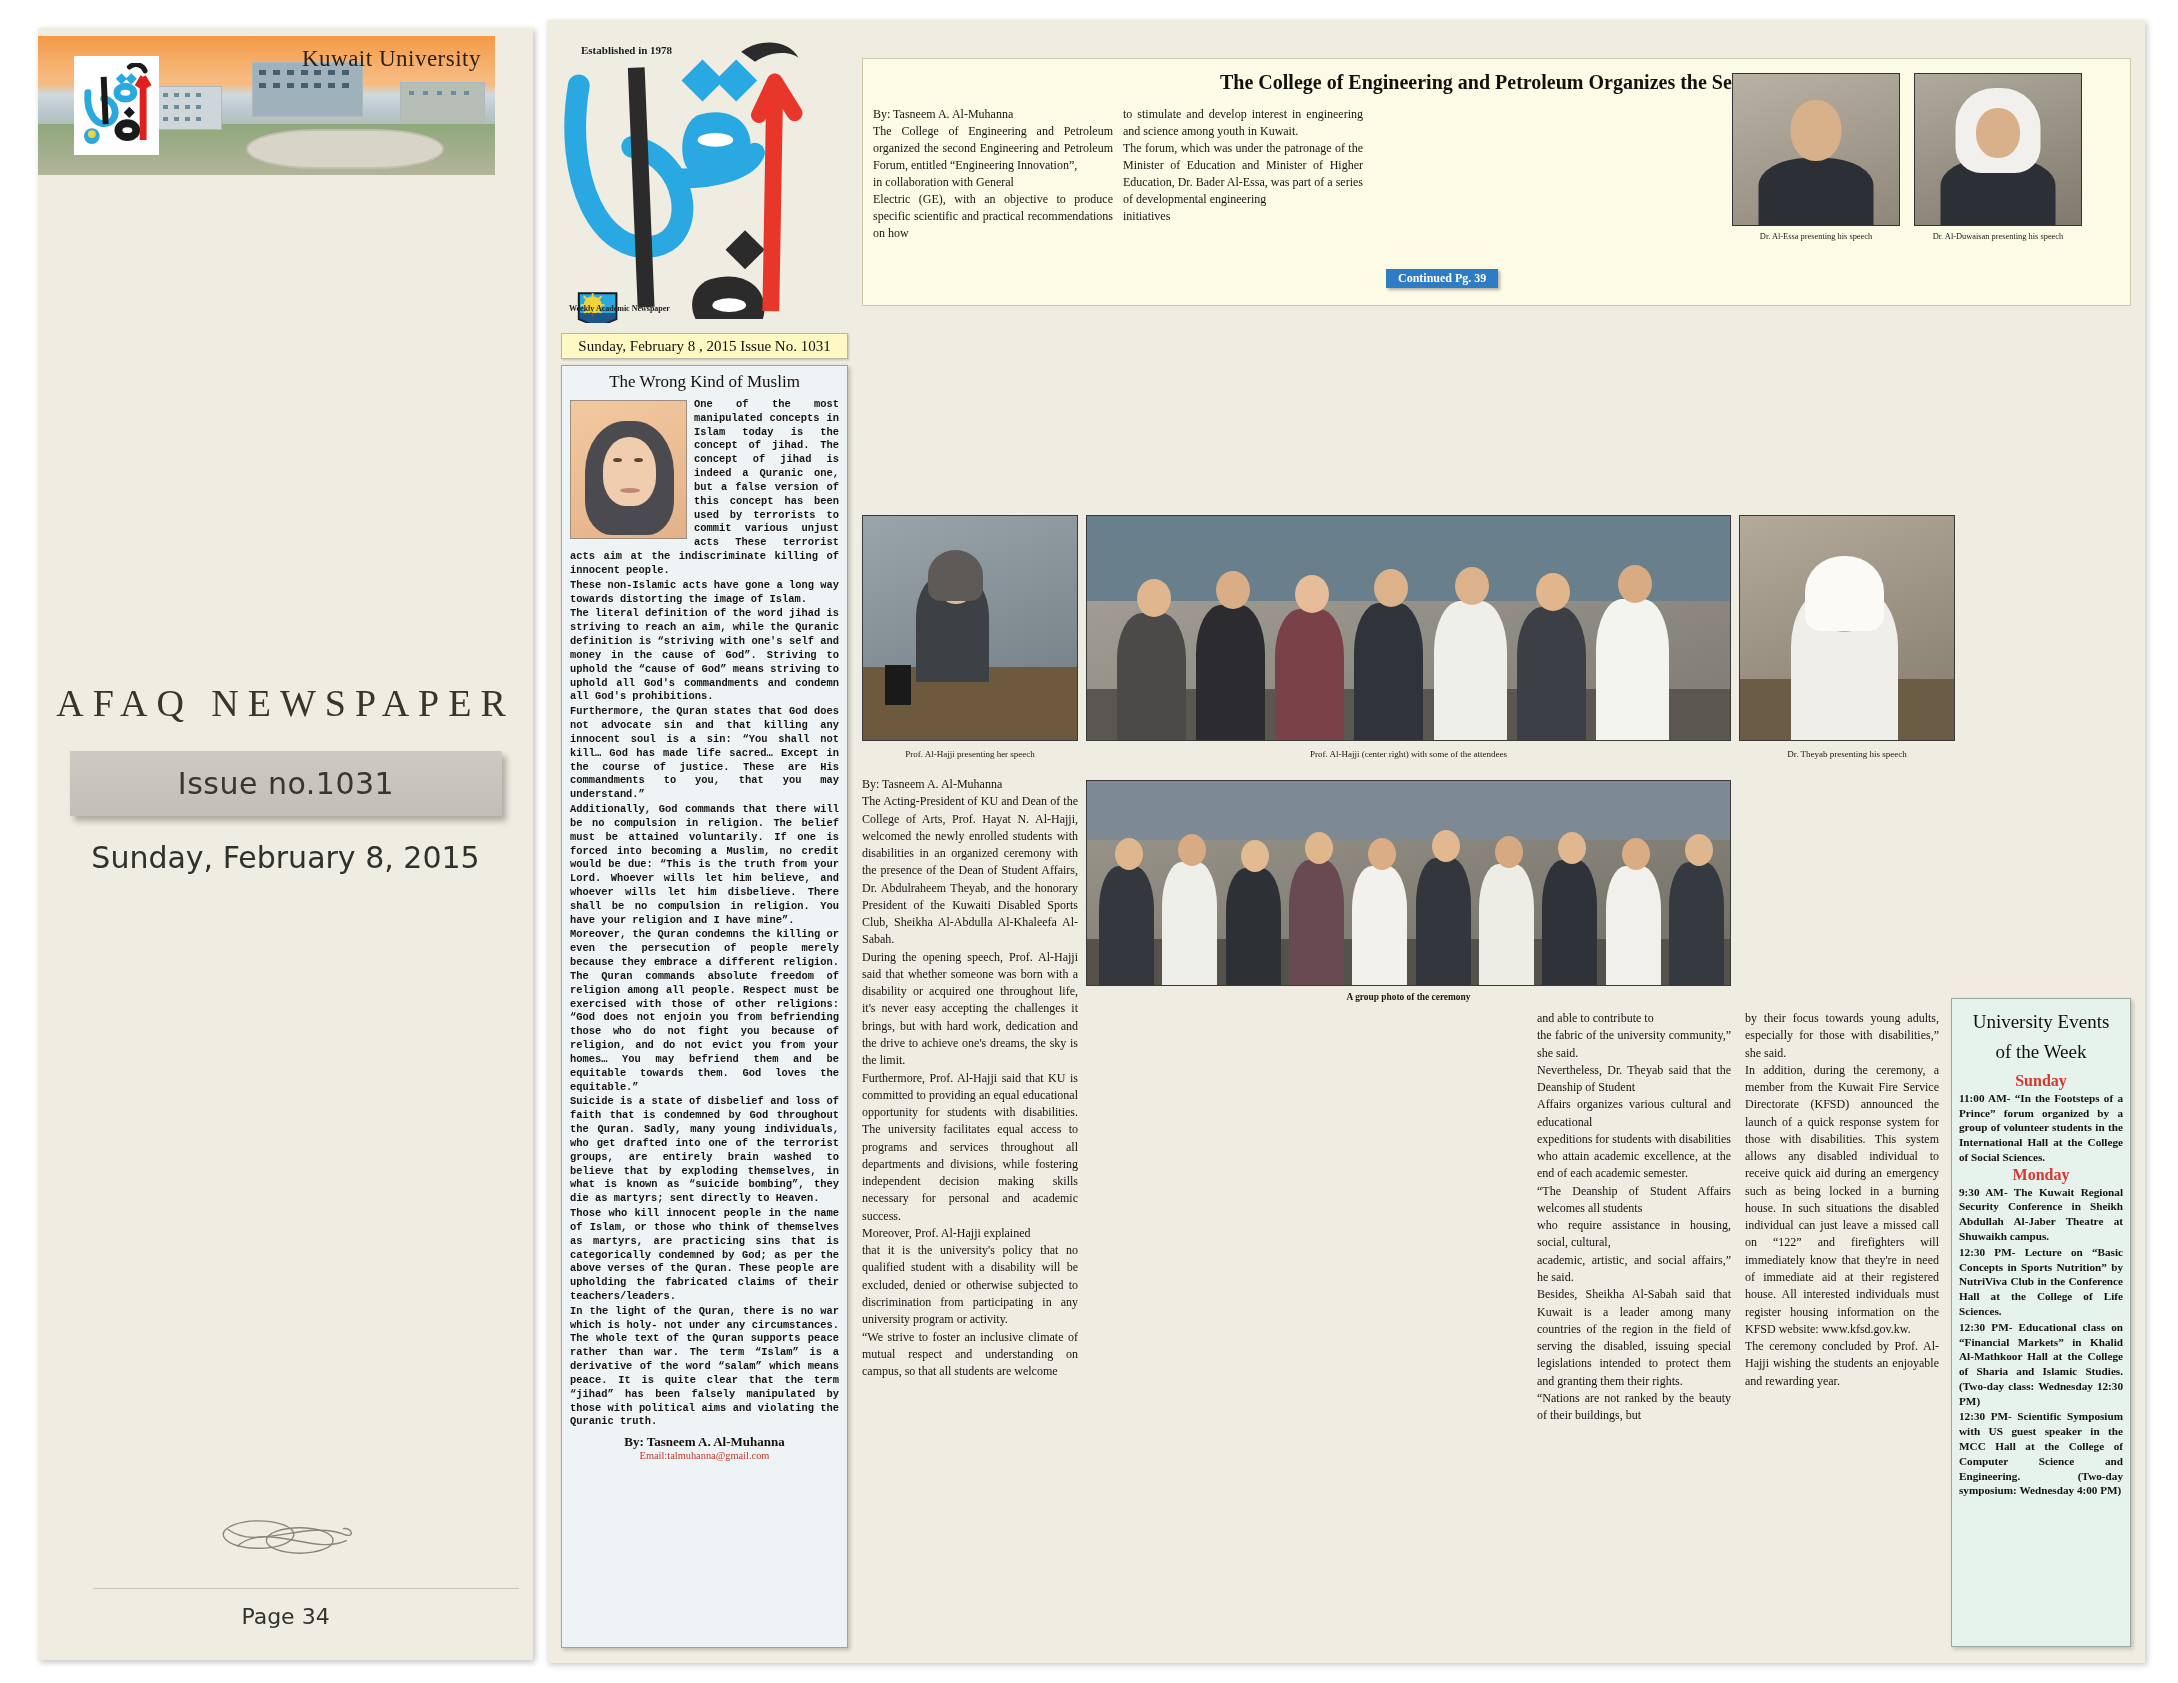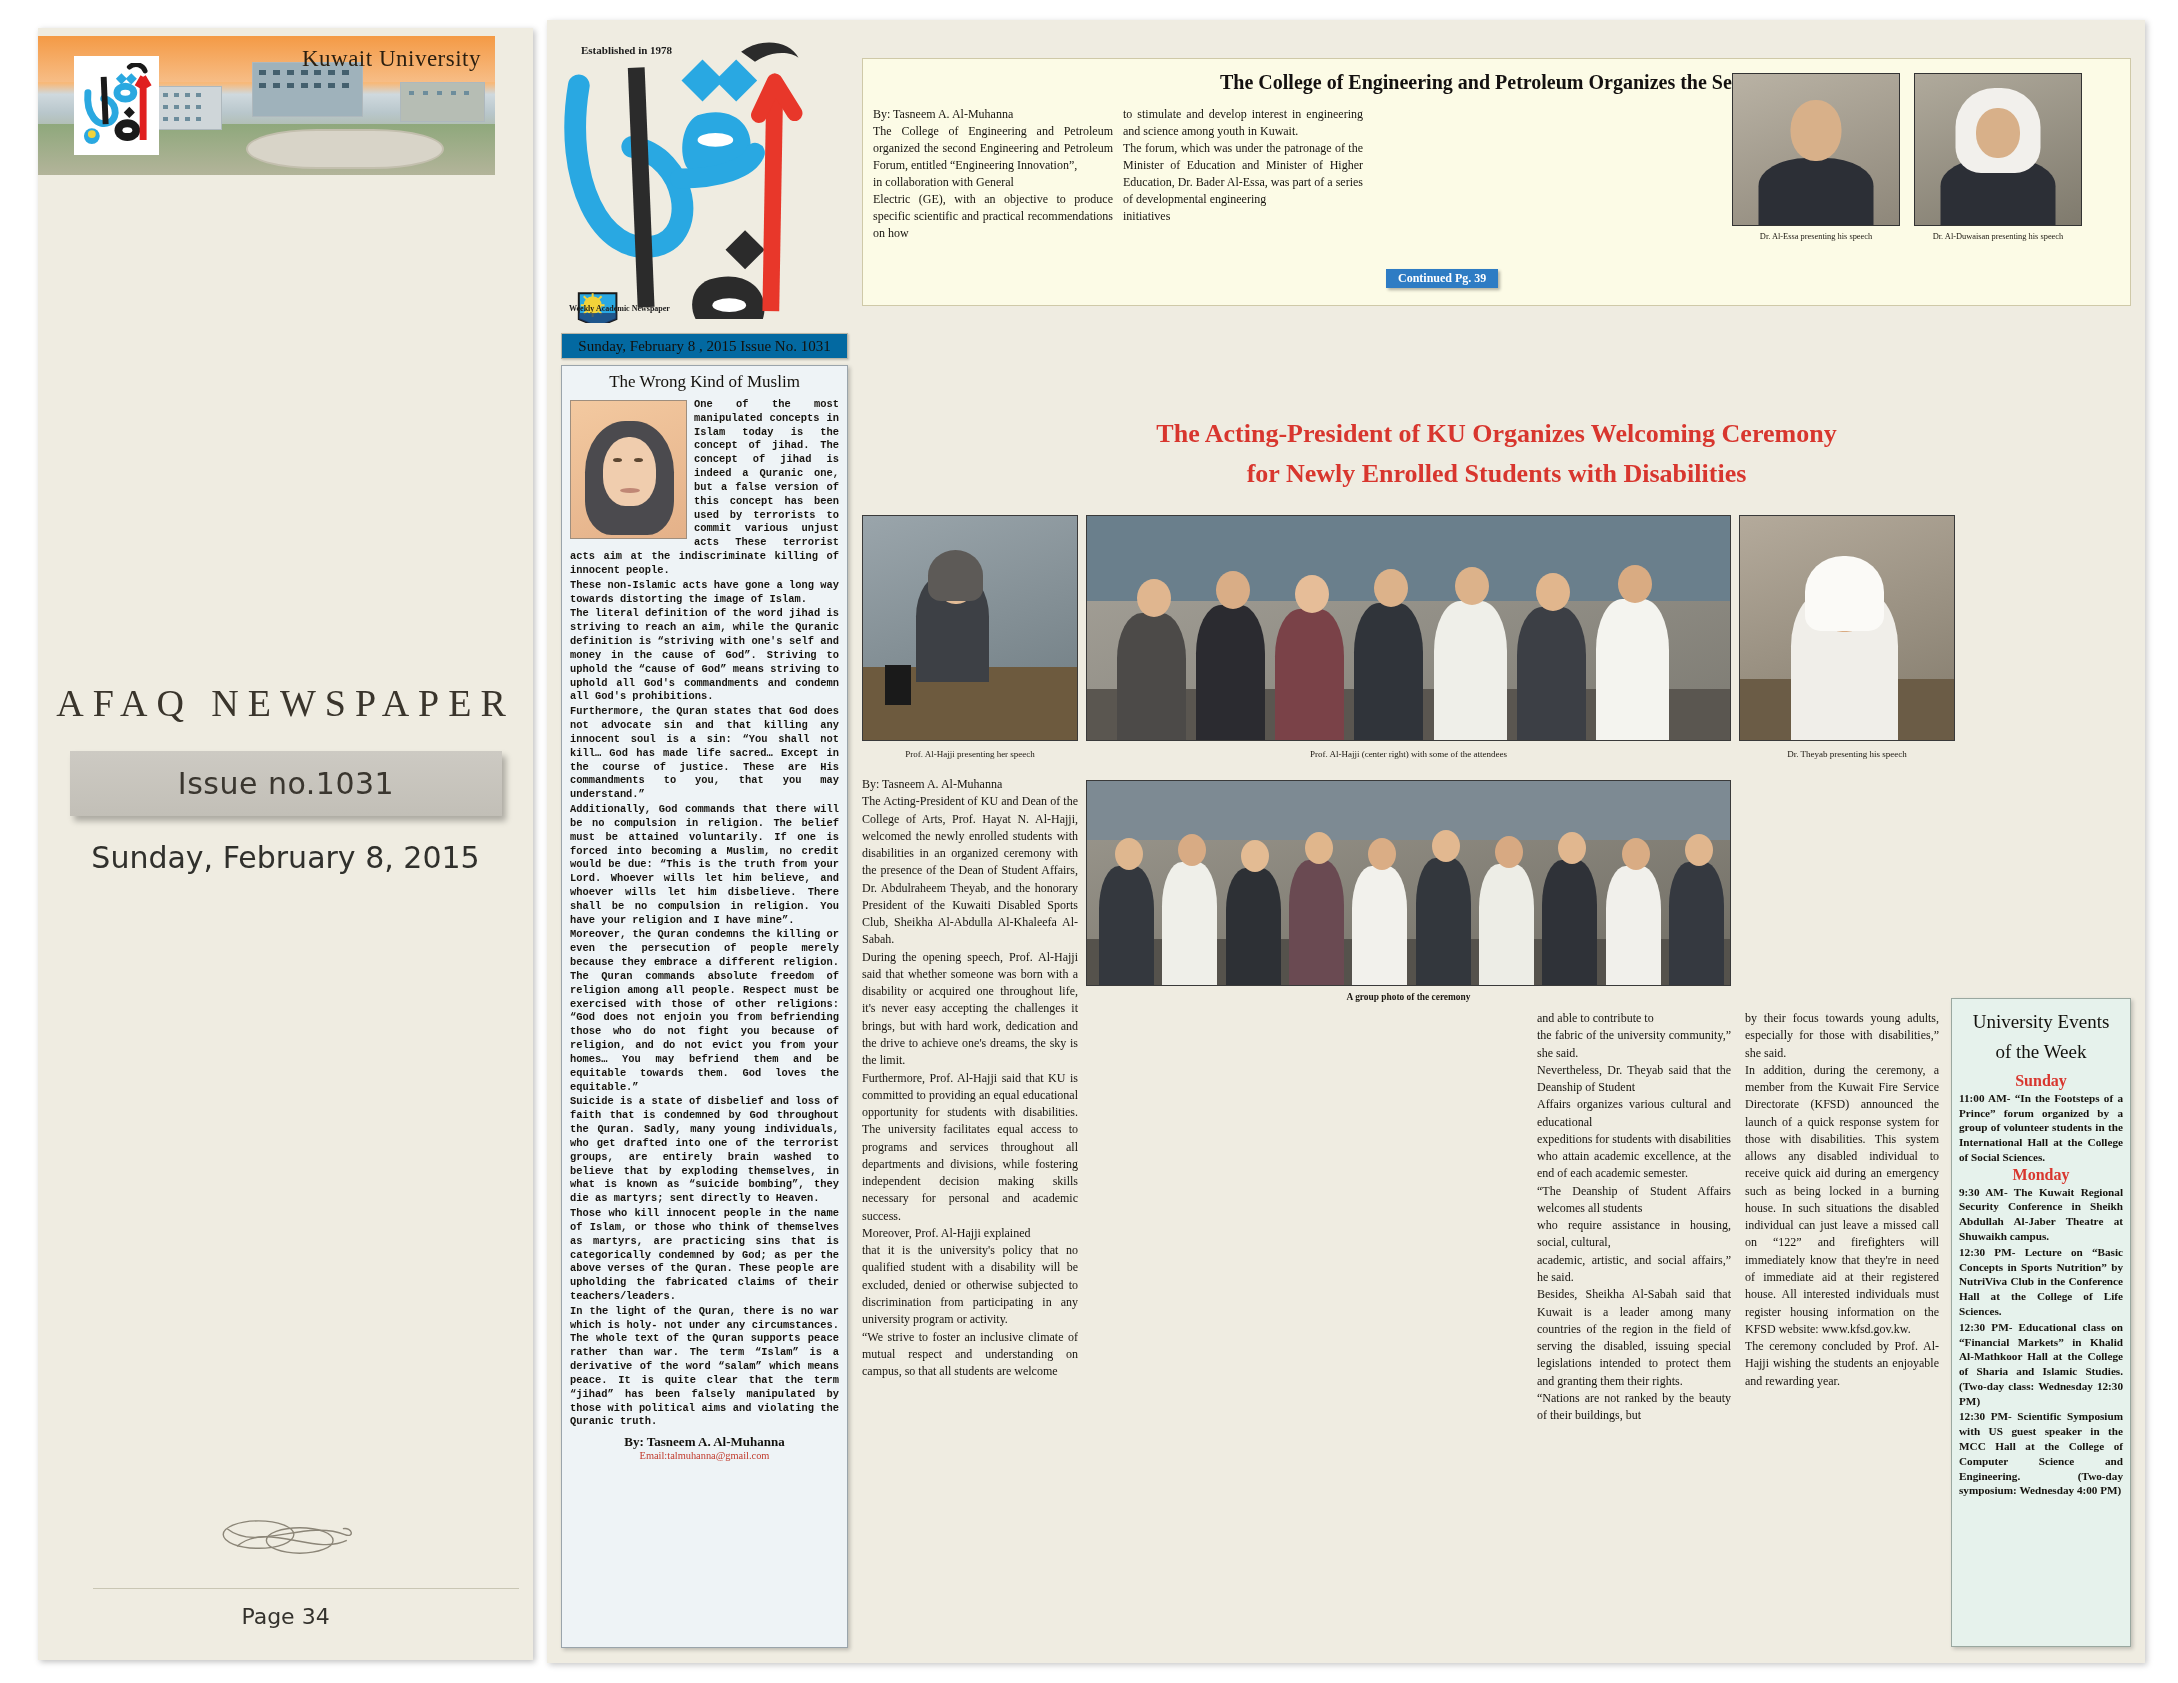--- a/index.html
+++ b/index.html
@@ -113,21 +113,21 @@
     font-size:11px; font-weight:bold; color:#1b1b1b;
     font-family:"Liberation Serif", serif;
   }
   #weekly-label {
     position:absolute; left:8px; top:274px;
     font-size:8px; font-weight:bold; color:#1b1b1b;
     font-family:"Liberation Serif", serif;
   }
   #date-bar {
     position:absolute; left:14px; top:313px; width:287px; height:26px;
-    background:#0369a1; border:1px solid #b9b6a8;
+    background:#fef9c3; border:1px solid #b9b6a8;
     box-shadow:1px 1px 2px rgba(0,0,0,0.2);
     display:flex; align-items:center; justify-content:center;
     font-size:15px; color:#12100c;
     font-family:"Liberation Serif", serif;
   }
 
   
   #opinion-box {
     position:absolute; left:14px; top:345px; width:287px; height:1283px;
     background:#eef3f6; border:1px solid #9aa4ab;
@@ -440,24 +440,20 @@
     </div>
     <div class="eng-photo" id="eng-photo-2">
       <div class="portrait-body"></div>
       <div class="portrait-ghutra"></div>
       <div class="portrait-head" style="top:34px; width:44px; height:50px;"></div>
     </div>
     <div class="eng-cap" id="eng-cap-1">Dr. Al-Essa presenting his speech</div>
     <div class="eng-cap" id="eng-cap-2">Dr. Al-Duwaisan presenting his speech</div>
   </div>
 
-  <div id="dis-headline">
-    <div>The Acting-President of KU Organizes Welcoming Ceremony</div>
-    <div>for Newly Enrolled Students with Disabilities</div>
-  </div>
 
   <div class="photo-row-img" id="photo-a">
     <div style="position:absolute;left:0;bottom:0;width:100%;height:73px;background:#6d5a3e;"></div>
     <div style="position:absolute;left:53px;top:57px;width:73px;height:109px;background:#3d4045;border-radius:40% 40% 0 0;"></div>
     <div style="position:absolute;left:73px;top:42px;width:40px;height:46px;background:#e3bc96;border-radius:48%;"></div>
     <div style="position:absolute;left:65px;top:34px;width:55px;height:51px;background:#5d5a57;border-radius:50% 50% 24% 24%;"></div>
     <div style="position:absolute;left:22px;top:149px;width:26px;height:40px;background:#1a1a1a;"></div>
   </div>
   <div class="photo-row-img" id="photo-b">
     <div style="position:absolute;left:0;top:0;width:100%;height:85px;background:#6a7f8c;"></div>

